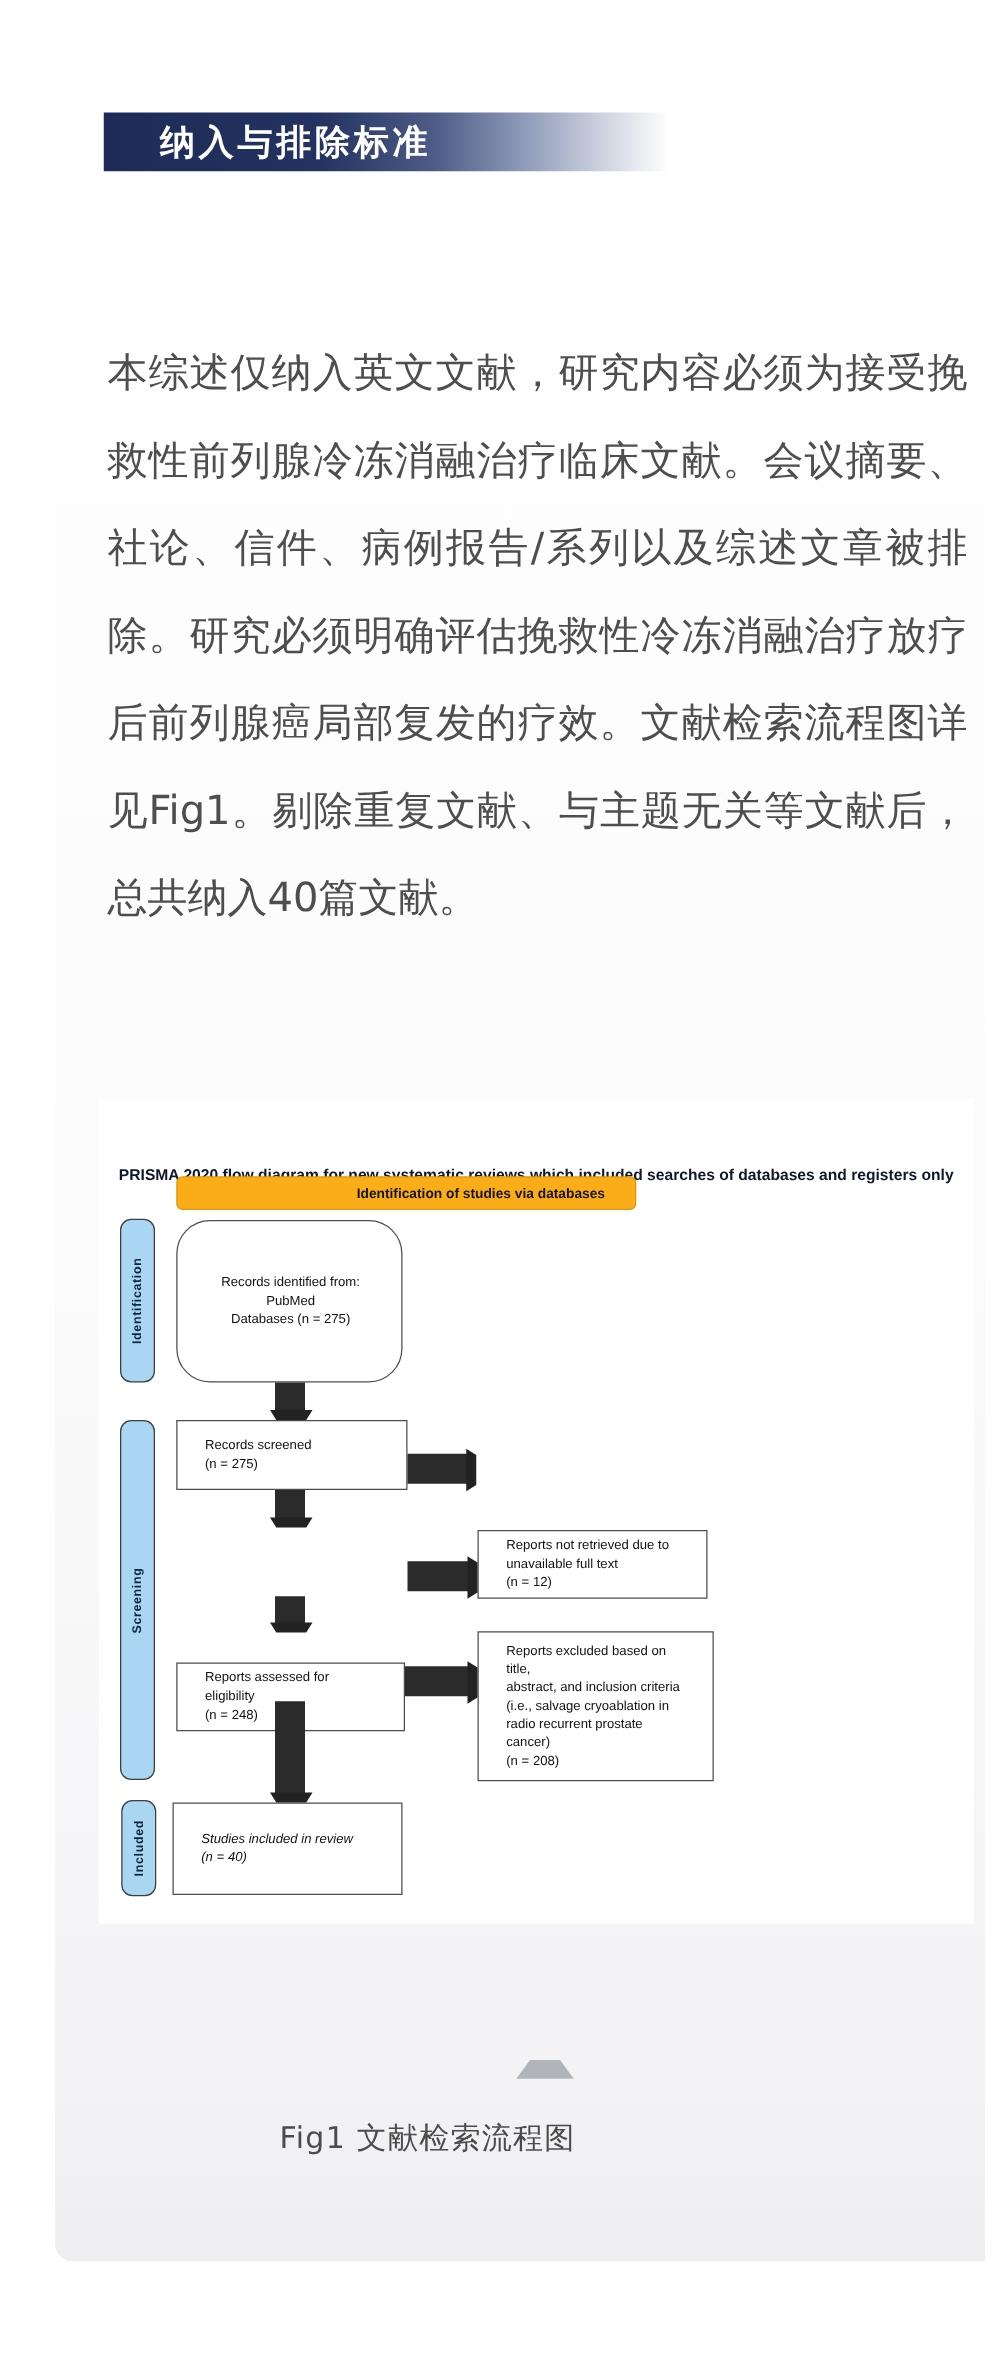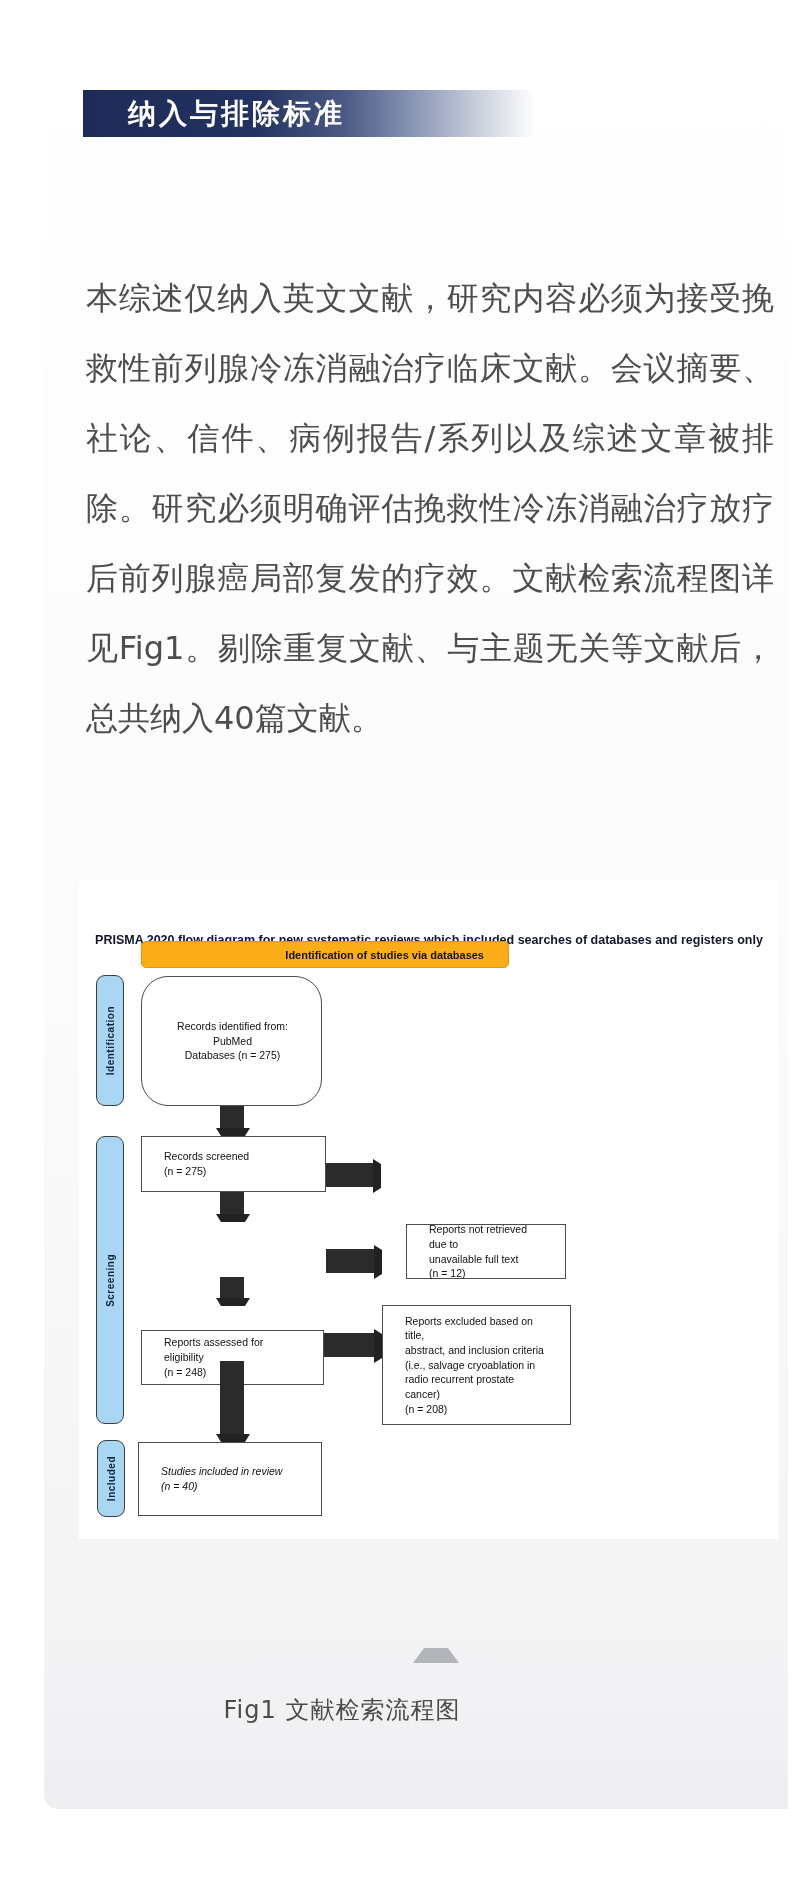--- a/index.html
+++ b/index.html
@@ -120,21 +120,21 @@
     </div>
     <div class="fbox" style="left:62px; top:427px; width:183px; height:55px;margin-top:24px;">
       <span class="txt">Reports assessed for eligibility
 (n = 248)</span>
     </div>
     <div class="fbox" style="left:59px; top:563px; width:184px; height:74px;font-style:italic;">
       <span class="txt">Studies included in review
 (n = 40)</span>
     </div>
 
-    <div class="fbox" style="left:303px; top:345px; width:160px; height:55px;margin-left:24px;">
+    <div class="fbox" style="left:303px; top:345px; width:184px; height:55px;">
       <span class="txt">Reports not retrieved due to
 unavailable full text
 (n = 12)</span>
     </div>
     <div class="fbox" style="left:303px; top:426px; width:189px; height:120px;">
       <span class="txt">Reports excluded based on title,
 abstract, and inclusion criteria
 (i.e., salvage cryoablation in
 radio recurrent prostate cancer)
 (n = 208)</span>

